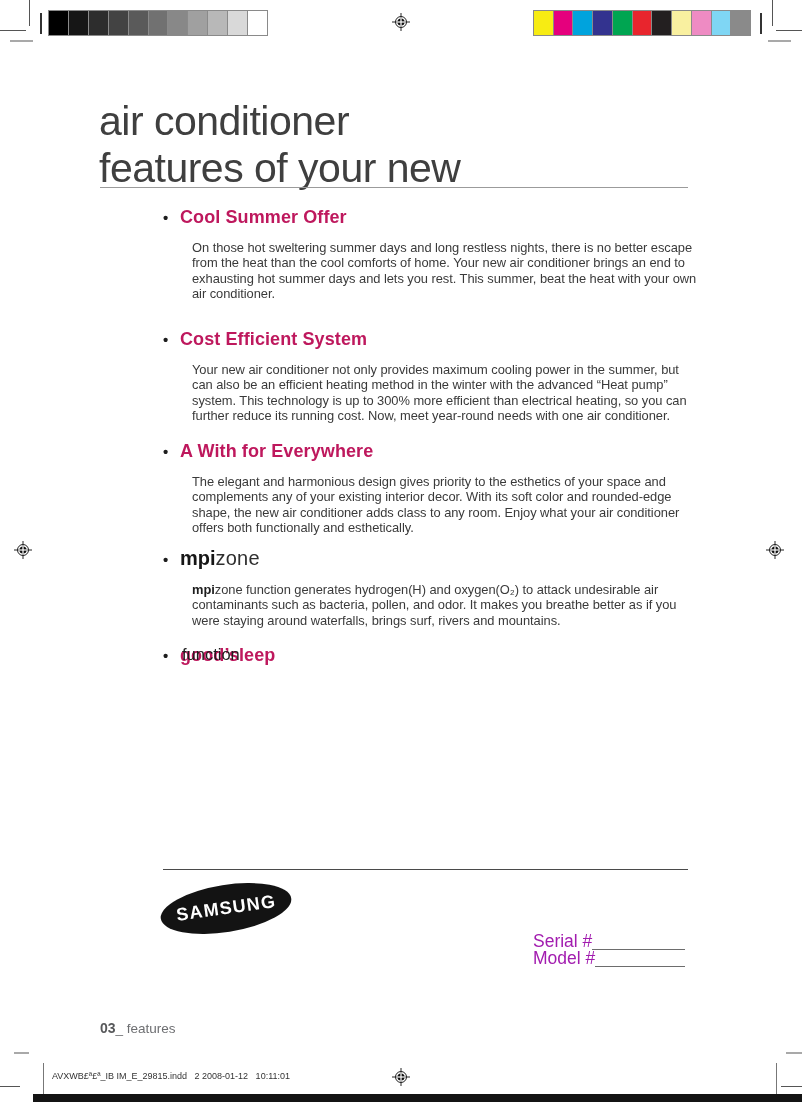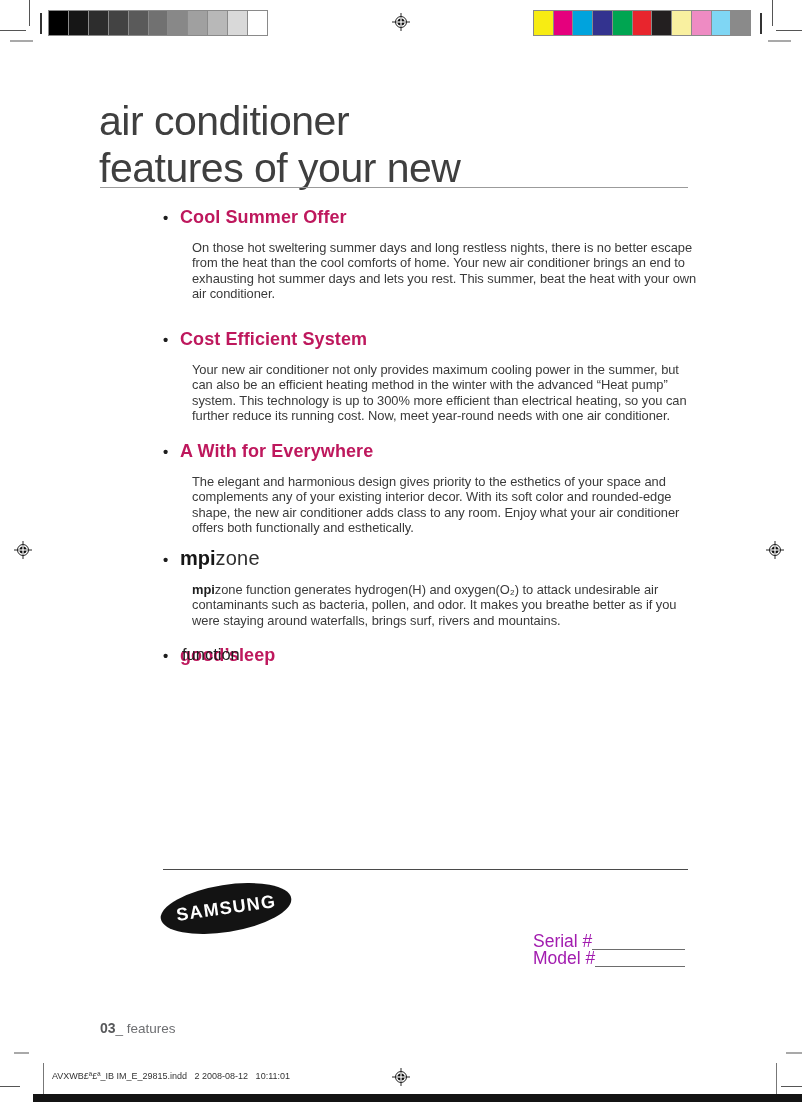--- a/index.html
+++ b/index.html
@@ -219,16 +219,16 @@
     <span class="num">03</span><span>_ features</span>
   </div>
 
   <div class="mark" style="left:43px;top:1063px;width:1px;height:32px;background:#777;"></div>
   <div class="mark gray" style="left:14px;top:1052px;width:15px;height:2px;"></div>
   <div class="mark" style="left:0;top:1086px;width:20px;height:1px;"></div>
   <div class="mark" style="left:776px;top:1063px;width:1px;height:32px;background:#777;"></div>
   <div class="mark gray" style="left:786px;top:1052px;width:16px;height:2px;"></div>
   <div class="mark" style="left:781px;top:1086px;width:21px;height:1px;"></div>
 
-  <span class="file-info">AVXWB£ª£ª_IB IM_E_29815.indd   2 2008-08-12   10:11:01</span>
+  <span class="file-info">AVXWB£ª£ª_IB IM_E_29815.indd   2 2008-01-12   10:11:01</span>
   <div class="bottom-bar"></div>
 
 </div>
 
 </body></html>

